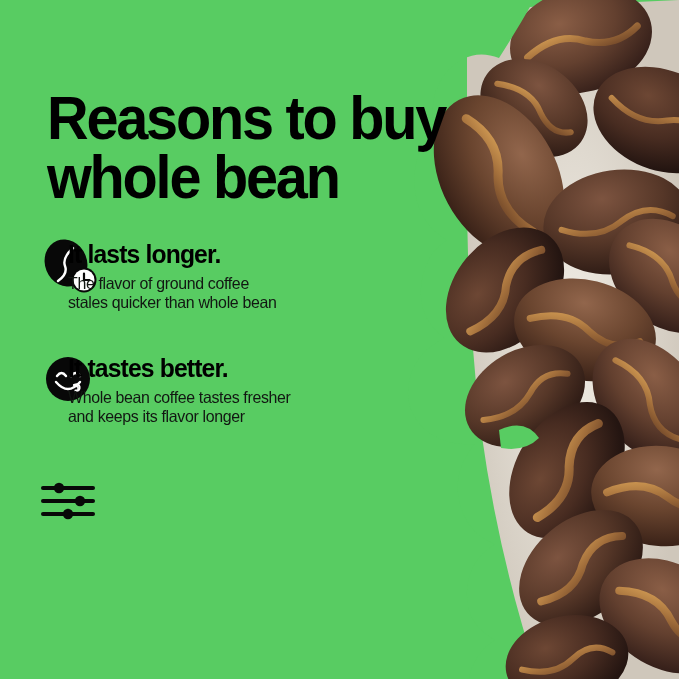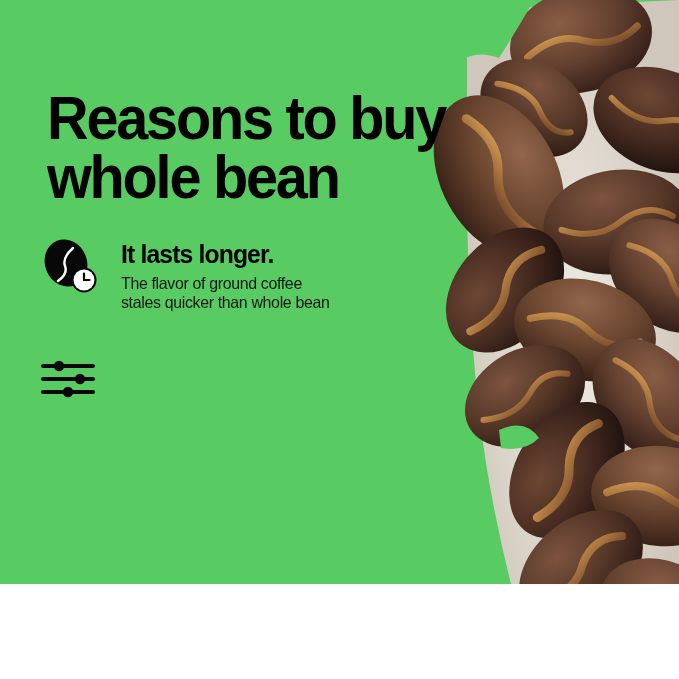--- a/index.html
+++ b/index.html
@@ -6,21 +6,21 @@
   html, body {
     margin: 0;
     padding: 0;
     background: #ffffff;
   }
   * { box-sizing: border-box; }
 
   #poster {
     position: relative;
     width: 679px;
-    height: 584px;
+    height: 679px;
     overflow: hidden;
     background: #58cc62;
     font-family: "Liberation Sans", sans-serif;
     -webkit-font-smoothing: antialiased;
   }
 
   
   #bean-photo {
     position: absolute;
     top: 0;
@@ -68,21 +68,21 @@
   .feature-icon {
     position: absolute;
     left: 0;
     top: 0;
     width: 60px;
     height: 60px;
   }
   .feature-icon svg { display: block; width: 100%; height: 100%; overflow: visible; }
 
   .feature-body {
-    margin-left: 81px;
+    margin-left: 28px;
     padding-top: 3px;
   }
   .feature-title {
     color: #000000;
     font-size: 26px;
     font-weight: 700;
     letter-spacing: -0.9px;
     line-height: 1.05;
     transform: scaleX(0.95);
     transform-origin: left center;
@@ -252,20 +252,40 @@
           <path d="M44 35.5 L44 42 L49.5 42" stroke="#080808" stroke-width="2.2" fill="none" stroke-linecap="round"></path>
         </svg>
       </div>
       <div class="feature-body">
         <div class="feature-title">It lasts longer.</div>
         <p class="feature-desc">The flavor of ground coffee
 stales quicker than whole bean</p>
       </div>
     </div>
 
+    <div class="feature feature-2">
+      <div class="feature-icon">
+        <svg viewBox="0 0 60 60" aria-hidden="true">
+          <circle cx="28" cy="27" r="22" fill="#080808"></circle>
+
+          <path d="M17 24 Q21.5 18 26 24" stroke="#ffffff" stroke-width="2.4" fill="none" stroke-linecap="round"></path>
+          <path d="M31 24 Q35.5 18 40 24" stroke="#ffffff" stroke-width="2.4" fill="none" stroke-linecap="round"></path>
+
+          <path d="M16 30 Q28 44 40 30" stroke="#ffffff" stroke-width="2.4" fill="none" stroke-linecap="round"></path>
+
+          <path d="M34 33 Q39 31 39.5 35 Q40 39 35.5 38.5" stroke="#ffffff" stroke-width="2.2" fill="none" stroke-linecap="round"></path>
+          <path d="M36.5 34.5 Q38.5 34.5 38 37" stroke="#ffffff" stroke-width="1.6" fill="none" stroke-linecap="round"></path>
+        </svg>
+      </div>
+      <div class="feature-body">
+        <div class="feature-title">It tastes better.</div>
+        <p class="feature-desc">Whole bean coffee tastes fresher
+and keeps its flavor longer</p>
+      </div>
+    </div>
 
     <div class="feature feature-3">
       <div class="feature-icon">
         <svg viewBox="0 0 60 60" aria-hidden="true">
 
           <line x1="3" y1="14" x2="53" y2="14" stroke="#080808" stroke-width="4" stroke-linecap="round"></line>
           <circle cx="19" cy="14" r="5.2" fill="#080808"></circle>
 
           <line x1="3" y1="27" x2="53" y2="27" stroke="#080808" stroke-width="4" stroke-linecap="round"></line>
           <circle cx="40" cy="27" r="5.2" fill="#080808"></circle>

